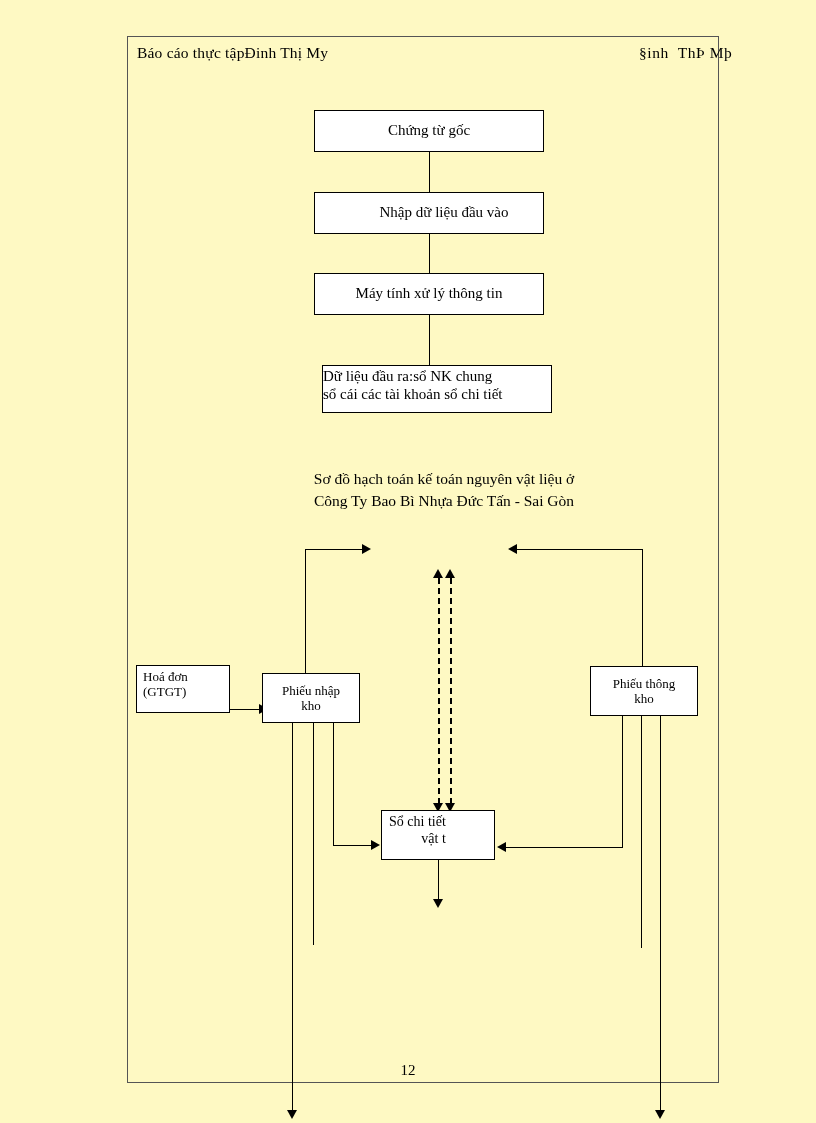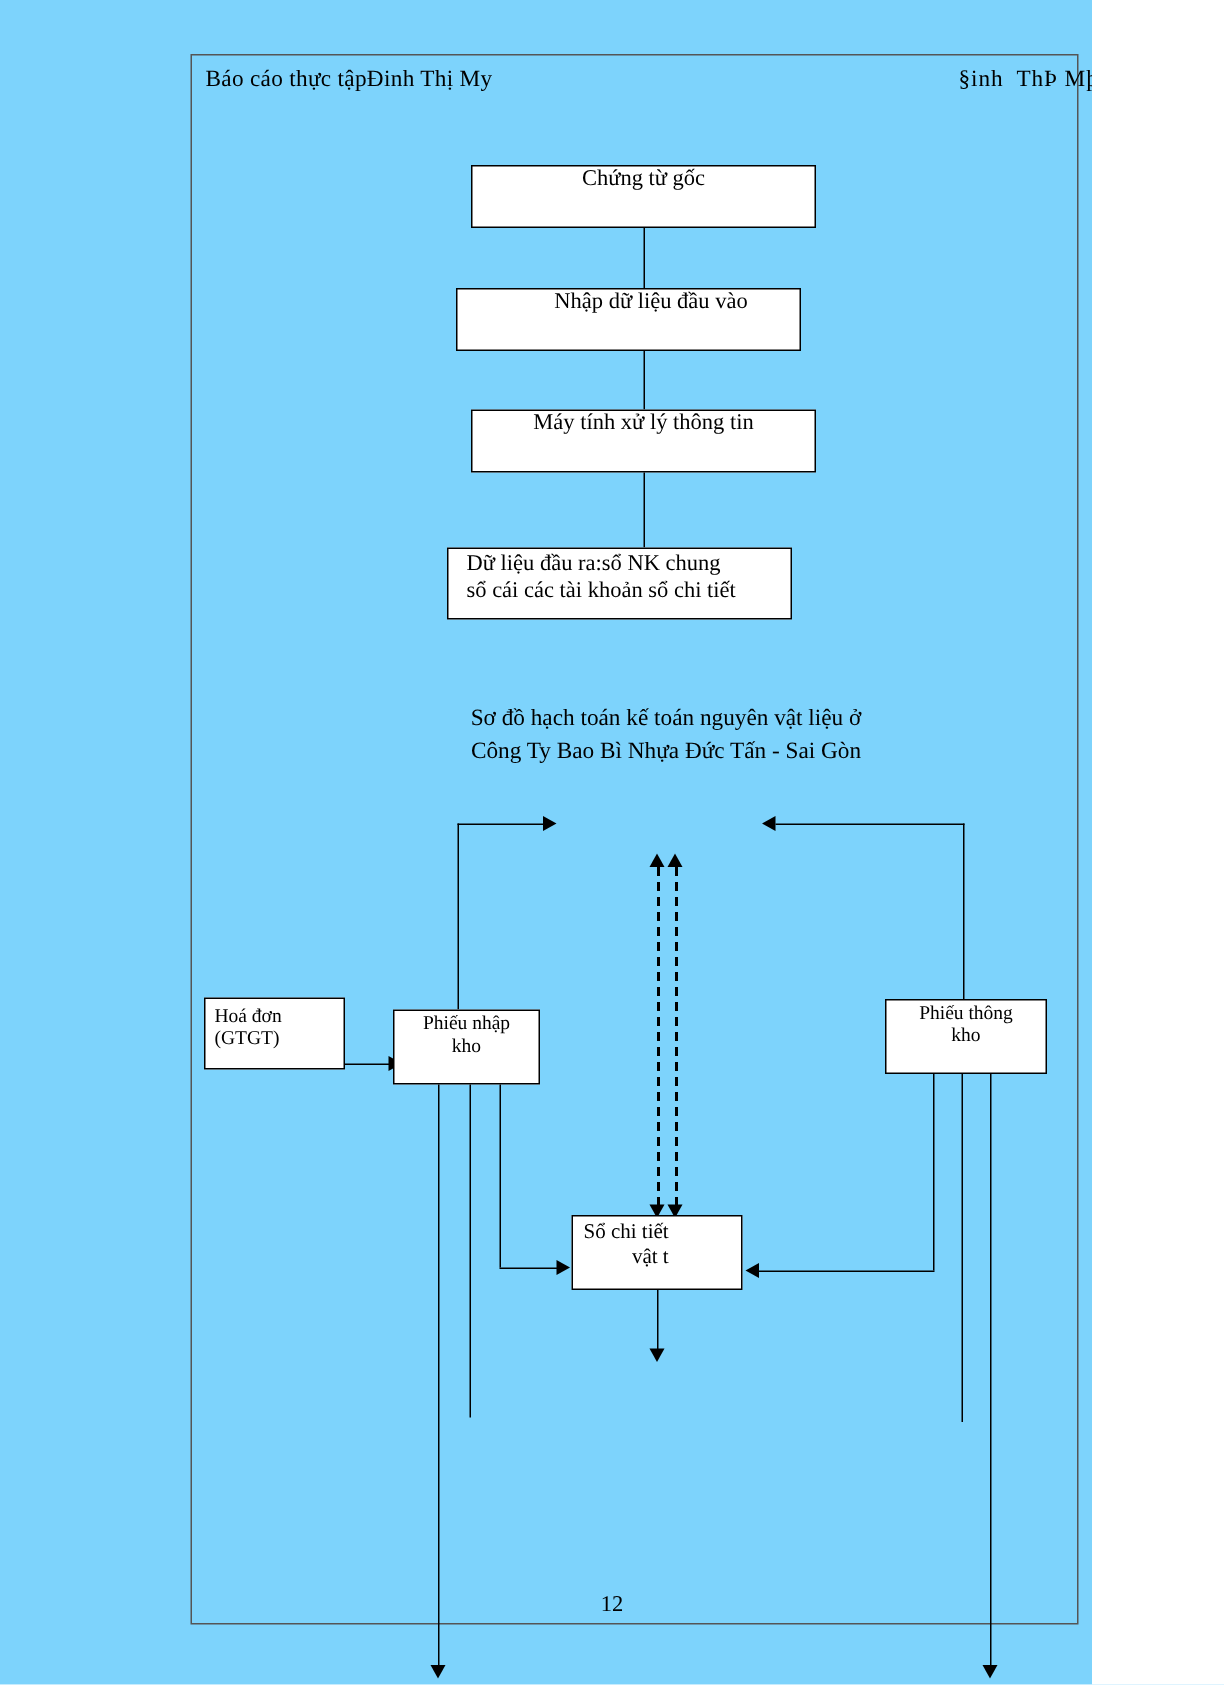--- a/index.html
+++ b/index.html
@@ -6,24 +6,24 @@
     margin: 0;
     padding: 0;
     background: #ffffff;
   }
   body {
     font-family: "Liberation Serif", "DejaVu Serif", serif;
     color: #000000;
   }
   #page {
     position: relative;
-    width: 728px;
+    width: 816px;
     height: 1123px;
     overflow: hidden;
-    background: #7dd3fc;
+    background: #fef9c3;
   }
   
   #frame {
     position: absolute;
     left: 127px;
     top: 36px;
     width: 592px;
     height: 1047px;
     border: 1px solid #555;
     box-sizing: border-box;
@@ -37,20 +37,21 @@
   #hdr-left  { left: 137px; top: 44px; }
   #hdr-right { left: 639px; top: 44px; letter-spacing: 0.6px;}
 
   
   .box {
     position: absolute;
     border: 1px solid #000;
     box-sizing: border-box;
     background: #fff;
     display: flex;
+    align-items: center;
     justify-content: center;
     font-size: 15px;
     line-height: 1.18;
     text-align: center;
     white-space: pre-line;
   }
   .box.tl { align-items: flex-start; justify-content: flex-start; text-align: left; }
 
   
   .vline {
@@ -106,33 +107,33 @@
 
   <div class="hdr" id="hdr-left">Báo cáo thực tậpĐinh Thị My</div>
   <div class="hdr" id="hdr-right">§inh  ThÞ Mþ</div>
 
   <div class="box" style="left:314px; top:110px; width:230px; height:42px;">
     <span>Chứng từ gốc</span>
   </div>
 
   <div class="vline" style="left:429px; top:152px; height:40px;"></div>
 
-  <div class="box" style="left:304px; top:192px; width:230px; height:42px;padding-left:30px;">
+  <div class="box" style="left:314px; top:192px; width:230px; height:42px;padding-left:30px;">
     <span>Nhập dữ liệu đầu vào</span>
   </div>
 
   <div class="vline" style="left:429px; top:234px; height:39px;"></div>
 
   <div class="box" style="left:314px; top:273px; width:230px; height:42px;">
     <span>Máy tính xử lý thông tin</span>
   </div>
 
   <div class="vline" style="left:429px; top:315px; height:50px;"></div>
 
-  <div class="box tl" style="left:298px; top:365px; width:230px; height:48px; padding:2px 4px 0 12px;">
+  <div class="box tl" style="left:322px; top:365px; width:230px; height:48px; padding:2px 4px 0 0;">
     <span>Dữ liệu đầu ra:sổ NK chung
 sổ cái các tài khoản sổ chi tiết</span>
   </div>
 
   <div class="caption" style="left:264px; top:468px; width:360px;">Sơ đồ hạch toán kế toán nguyên vật liệu  ở
 Công Ty Bao Bì Nhựa Đức Tấn - Sai Gòn</div>
 
   <div class="vline" style="left:305px; top:549px; height:124px;"></div>
   <div class="hline" style="left:305px; top:549px; width:58px;"></div>
   <div class="arr arr-right" style="left:362px; top:544px;"></div>

